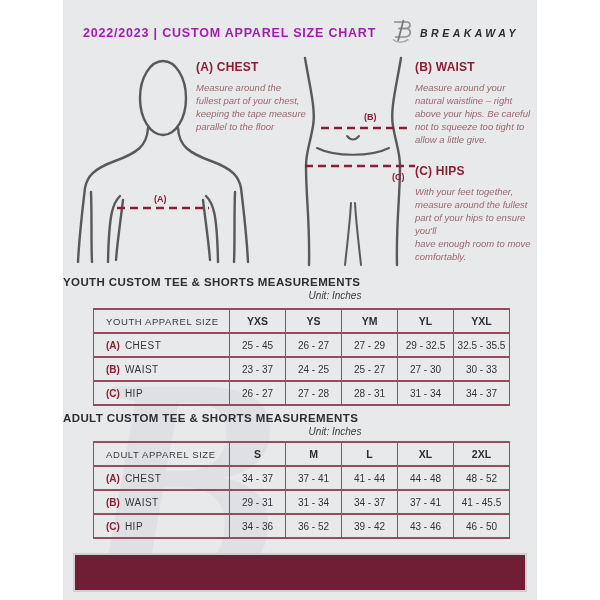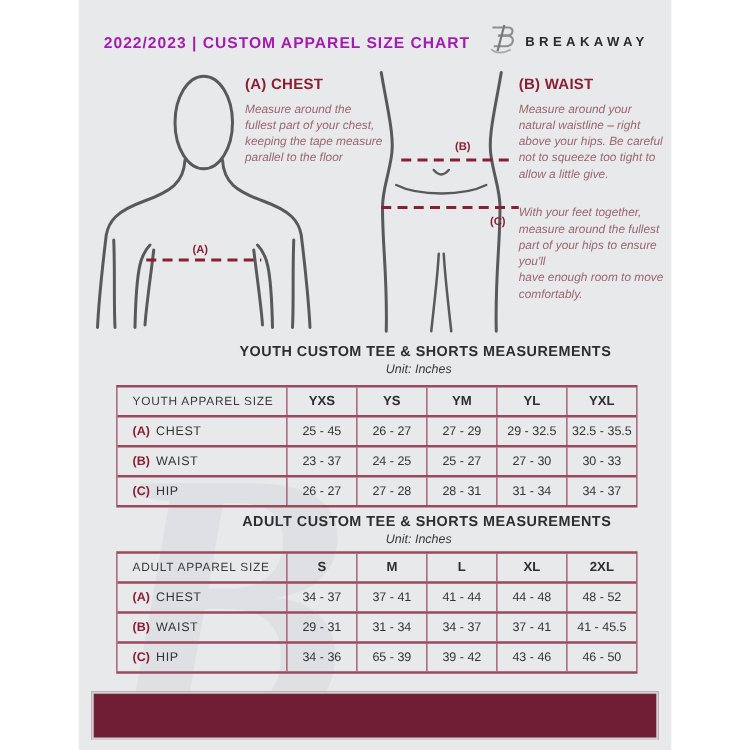--- a/index.html
+++ b/index.html
@@ -7,33 +7,33 @@
           font-family:"Liberation Sans",sans-serif;}
   .sheet{position:absolute;left:63px;top:0;width:474px;height:600px;background:#e8e9eb;overflow:hidden;}
   .watermark{position:absolute;left:18px;top:332px;font-family:"Liberation Serif",serif;
              font-style:italic;font-weight:bold;font-size:300px;line-height:1;color:#dee0e3;
              z-index:0;user-select:none;}
   .layer{position:absolute;z-index:1;}
 
   
   .hdr{left:20px;top:18px;right:18px;display:flex;justify-content:space-between;align-items:center;}
   .hdr-title{font-weight:bold;font-size:12.5px;letter-spacing:0.8px;color:#a21caf;white-space:nowrap;}
-  .brand{display:flex;align-items:center;gap:6px;}
+  .brand{display:flex;align-items:center;gap:6px;font-style:italic;}
   .brand-name{font-weight:bold;font-size:10.5px;letter-spacing:3.5px;color:#2b2b2d;}
 
   
   .guide{color:#8a1f33;}
   .guide h3{margin:0 0 7px 0;font-size:12px;font-weight:bold;color:#8a1f33;letter-spacing:0.2px;}
   .guide p{margin:0;font-size:9.5px;line-height:13px;font-style:italic;color:#9c6670;white-space:pre-line;}
   .guide-a{left:133px;top:60px;width:112px;}
   .guide-b{left:352px;top:60px;width:118px;}
   .guide-c{left:352px;top:164px;width:122px;}
 
   
-  .sec-title{left:0;width:426px;text-align:right;font-weight:bold;font-size:11.5px;
+  .sec-title{left:0;width:426px;text-align:left;font-weight:bold;font-size:11.5px;
              letter-spacing:0.4px;color:#2e2e30;}
   .sec-unit{left:0;width:544px;text-align:center;font-size:10px;font-style:italic;color:#3a3a3c;}
 
   
   .tbl{left:30px;width:415px;border:2px solid #9a4a5f;border-left-width:1.5px;border-right-width:1.5px;background:transparent;}
   .tr{display:grid;grid-template-columns:135px repeat(5,1fr);height:22px;border-bottom:2px solid #9a4a5f;}
   .tr:last-child{border-bottom:none;}
   .td{display:flex;align-items:center;justify-content:center;font-size:10px;color:#333335;
       border-left:1.5px solid #9a4a5f;}
   .td.first{justify-content:flex-start;padding-left:12px;border-left:none;}
@@ -104,20 +104,21 @@
 
     <div class="layer guide guide-b">
       <h3>(B) WAIST</h3>
       <p>Measure around your natural waistline – right above your hips. Be careful not to squeeze too tight to allow a little give.</p>
     </div>
     <div class="layer guide guide-a">
       <h3>(A) CHEST</h3>
       <p>Measure around the fullest part of your chest, keeping the tape measure parallel to the floor</p>
     </div>
     <div class="layer guide guide-c">
+      <h3>(C) HIPS</h3>
       <p>With your feet together, measure around the fullest part of your hips to ensure you'll
 have enough room to move comfortably.</p>
     </div>
 
     <div class="layer sec-title" style="top:276px;">YOUTH CUSTOM TEE &amp; SHORTS MEASUREMENTS</div>
     <div class="layer sec-unit" style="top:290px;">Unit: Inches</div>
 
     <div class="layer tbl" style="top:308px;">
       <div class="tr head">
         <div class="td first">YOUTH APPAREL SIZE</div>
@@ -195,21 +196,21 @@
         <div class="td">34 - 37</div>
         <div class="td">37 - 41</div>
         <div class="td">41 - 45.5</div>
       </div>
       <div class="tr">
         <div class="td first">
           <span class="pfx">(C)</span>
             <span class="lbl">HIP</span>
         </div>
         <div class="td">34 - 36</div>
-        <div class="td">65 - 39</div>
+        <div class="td">36 - 52</div>
         <div class="td">39 - 42</div>
         <div class="td">43 - 46</div>
         <div class="td">46 - 50</div>
       </div>
     </div>
 
     <div class="layer footer-bar"></div>
 
   </div>
 </div>

